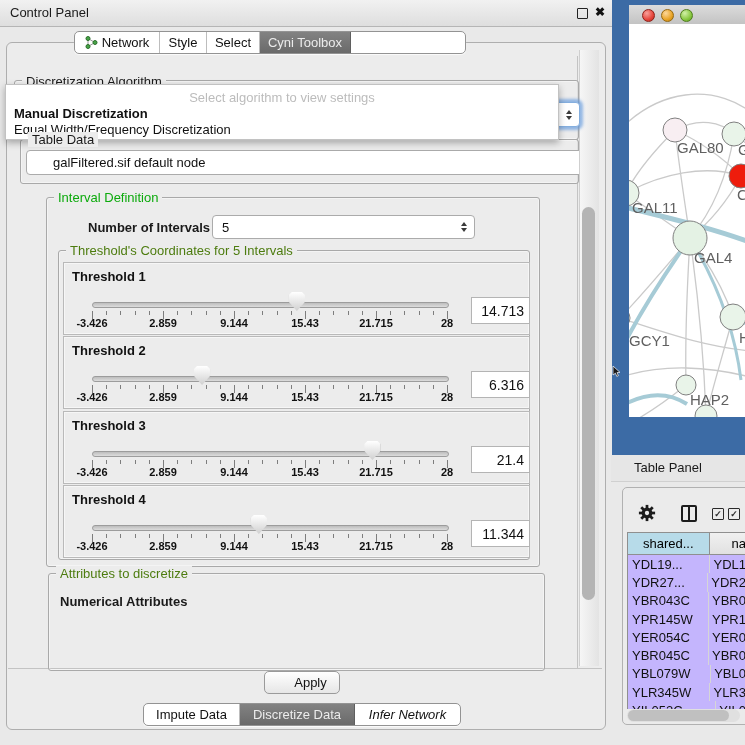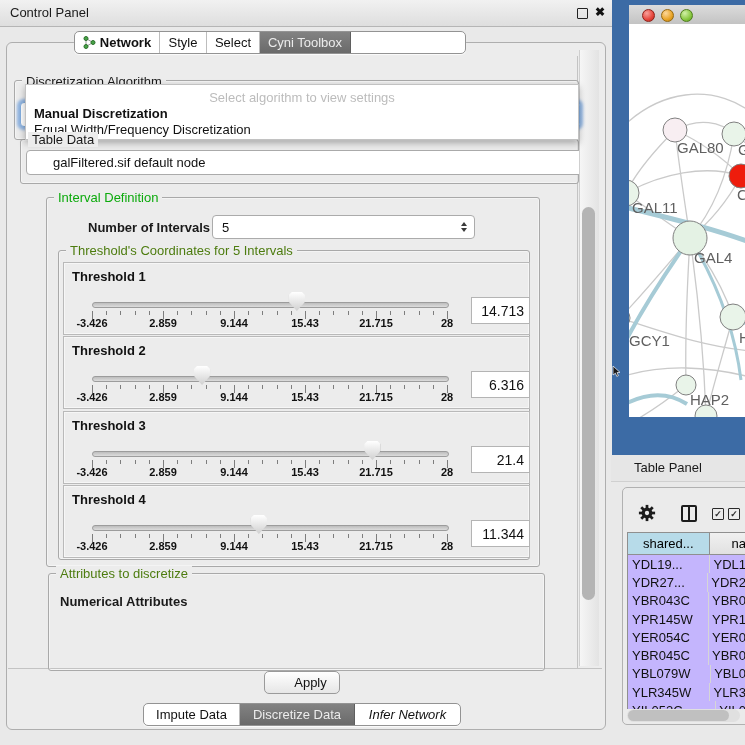--- a/index.html
+++ b/index.html
@@ -39,21 +39,21 @@
   .combo.focused{border-color:#84aede;box-shadow:0 0 3px 2.5px rgba(95,150,220,.65);}
   .stepper{position:absolute;right:7px;top:50%;transform:translateY(-50%);display:flex;
            flex-direction:column;gap:2px;align-items:center;}
   .arr-up{width:0;height:0;border-left:3.5px solid transparent;border-right:3.5px solid transparent;
           border-bottom:4.5px solid #3a3a3a;}
   .arr-dn{width:0;height:0;border-left:3.5px solid transparent;border-right:3.5px solid transparent;
           border-top:4.5px solid #3a3a3a;}
 
   
   .popup{position:absolute;left:5px;top:84px;width:552px;height:54px;background:#fff;
-         border:1px solid #c2c2c2;box-shadow:0 3px 7px rgba(0,0,0,.3);z-index:30;margin-left:20px;}
+         border:1px solid #c2c2c2;box-shadow:0 3px 7px rgba(0,0,0,.3);z-index:30;}
   .popup .ph{position:absolute;left:0;right:0;top:5px;text-align:center;font-size:13px;color:#bcbcbc;}
   .popup .opt{position:absolute;left:8px;font-size:13px;color:#111;white-space:nowrap;}
 
   
   .trow{position:absolute;left:0;width:465px;height:71px;background:#ececec;
         border:1px solid #b9b9b9;box-shadow:inset 0 0 0 1px rgba(255,255,255,.5);}
   .trow .tl{position:absolute;left:8px;top:6px;font-size:13px;font-weight:bold;color:#111;}
   .track{position:absolute;left:28px;top:39px;width:355px;height:4px;border-radius:3px;
          background:linear-gradient(#bdbdbd,#dcdcdc);border:1px solid #9c9c9c;}
   .thumb{position:absolute;width:16px;height:19px;top:29px;
@@ -125,21 +125,21 @@
     <span class="t">Control Panel</span>
     <span class="float-ic"></span>
     <span class="close-ic">✖</span>
   </div>
 
   <div class="inner-panel"></div>
   <div class="vp-line-v"></div>
   <div class="vp-line-h"></div>
 
   <div class="seg" id="top-tabs" style="left:74px;top:31px;z-index:40;">
-      <div class="s" style="width: 84px; font-weight: bold;">
+      <div class="s" style="width: 84px;">
         <span style="display: flex;">
           <svg width="13" height="13" viewBox="0 0 13 13">
             <line x1="3" y1="2.5" x2="10" y2="6.5" stroke="#9a9a9a"></line>
             <line x1="3" y1="10.5" x2="10" y2="6.5" stroke="#9a9a9a"></line>
             <line x1="3" y1="2.5" x2="3" y2="10.5" stroke="#9a9a9a"></line>
             <circle cx="3" cy="2.5" r="2" fill="#47a347" stroke="#2c702c"></circle>
             <circle cx="3" cy="10.5" r="2" fill="#47a347" stroke="#2c702c"></circle>
             <circle cx="10" cy="6.5" r="2" fill="#47a347" stroke="#2c702c"></circle>
           </svg>
         </span>

